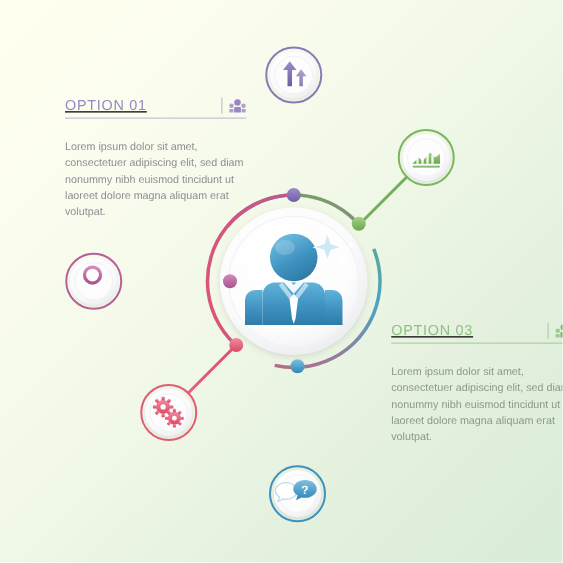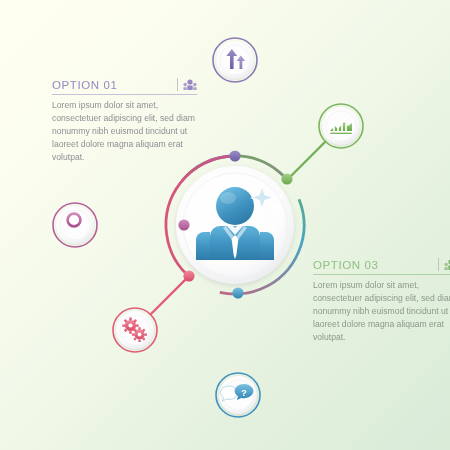--- a/index.html
+++ b/index.html
@@ -34,20 +34,21 @@
   }
   #opt01-block { left: 52px; top: 78px; }
   #opt02-block { left: 313px; top: 258px; }
 
   .opt-head {
     display: flex;
     align-items: flex-end;
     gap: 16px;
     padding-bottom: 3px;
     border-bottom: 1px solid rgba(140,120,190,0.45);
+    text-decoration: underline;
   }
   #opt02-block .opt-head {
     border-bottom-color: rgba(120,180,110,0.5);
   }
   .opt-title {
     font-size: 11.5px;
     letter-spacing: 0.6px;
     font-weight: 400;
     white-space: nowrap;
   }
@@ -62,21 +63,21 @@
     gap: 5px;
   }
   .vbar {
     width: 1px;
     height: 13px;
     background: rgba(150,140,180,0.5);
   }
   #opt02-block .vbar { background: rgba(140,180,130,0.55); }
 
   .opt-body {
-    margin-top: 4px;
+    margin-top: 16px;
     font-size: 8.6px;
     line-height: 1.5;
     color: #8e8e95;
   }
   #opt02-block .opt-body { color: #8a9a88; }
 
   .mini-icon { width: 14px; height: 12px; display: block; }
 </style>
 </head>
 <body>

